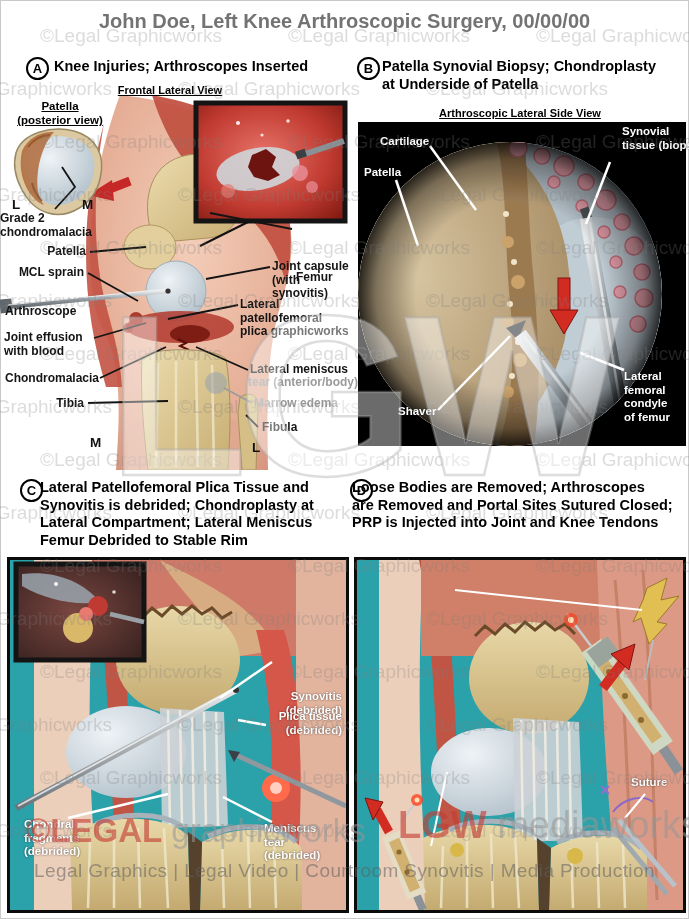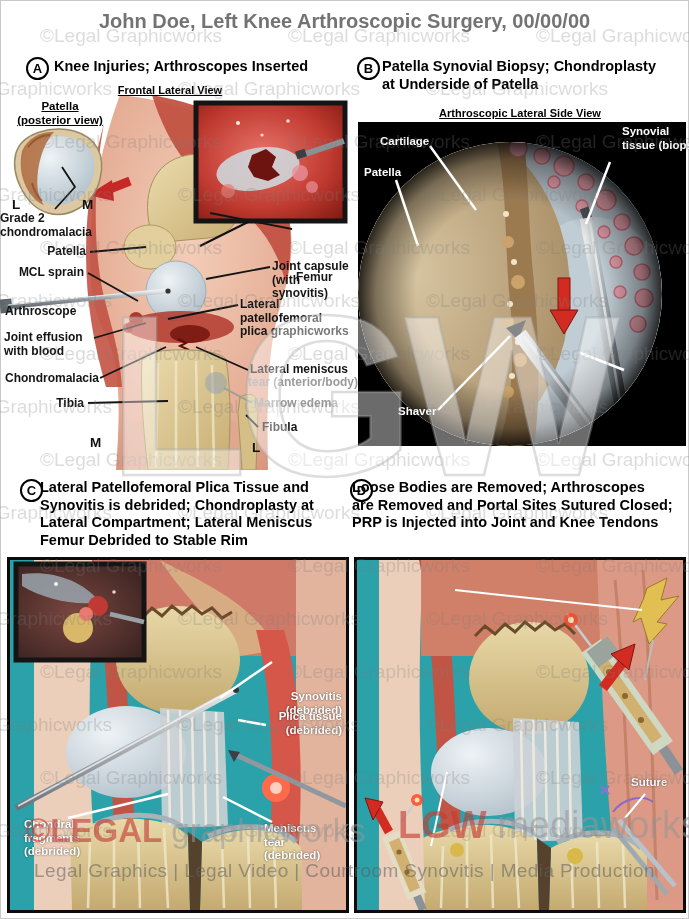--- a/index.html
+++ b/index.html
@@ -285,20 +285,24 @@
       <line x1="252" y1="40" x2="228" y2="102"></line>
       <line x1="80" y1="288" x2="152" y2="214"></line>
       <line x1="266" y1="248" x2="220" y2="230"></line>
     </g>
   </svg>
   <div class="lblw" style="left:22px;top:13px;">Cartilage</div>
   <div class="lblw" style="left:6px;top:44px;">Patella</div>
   <div class="lblw" style="left:236px;top:3px;width:90px;padding-left:28px;">Synovial
 tissue (biopsy)</div>
   <div class="lblw" style="left:40px;top:283px;">Shaver</div>
+  <div class="lblw" style="left:266px;top:248px;width:60px;">Lateral
+femoral
+condyle
+of femur</div>
 </div>
 
 <div class="panel" id="panel-c">
   <svg width="336" height="350" viewBox="0 0 336 350">
     <defs>
       <linearGradient id="cBone" x1="0" y1="0" x2="0" y2="1">
         <stop offset="0%" stop-color="#e8d8a8"></stop>
           <stop offset="100%" stop-color="#c4aa70"></stop>
       </linearGradient>
       <radialGradient id="cCart" cx="35%" cy="30%" r="80%">

